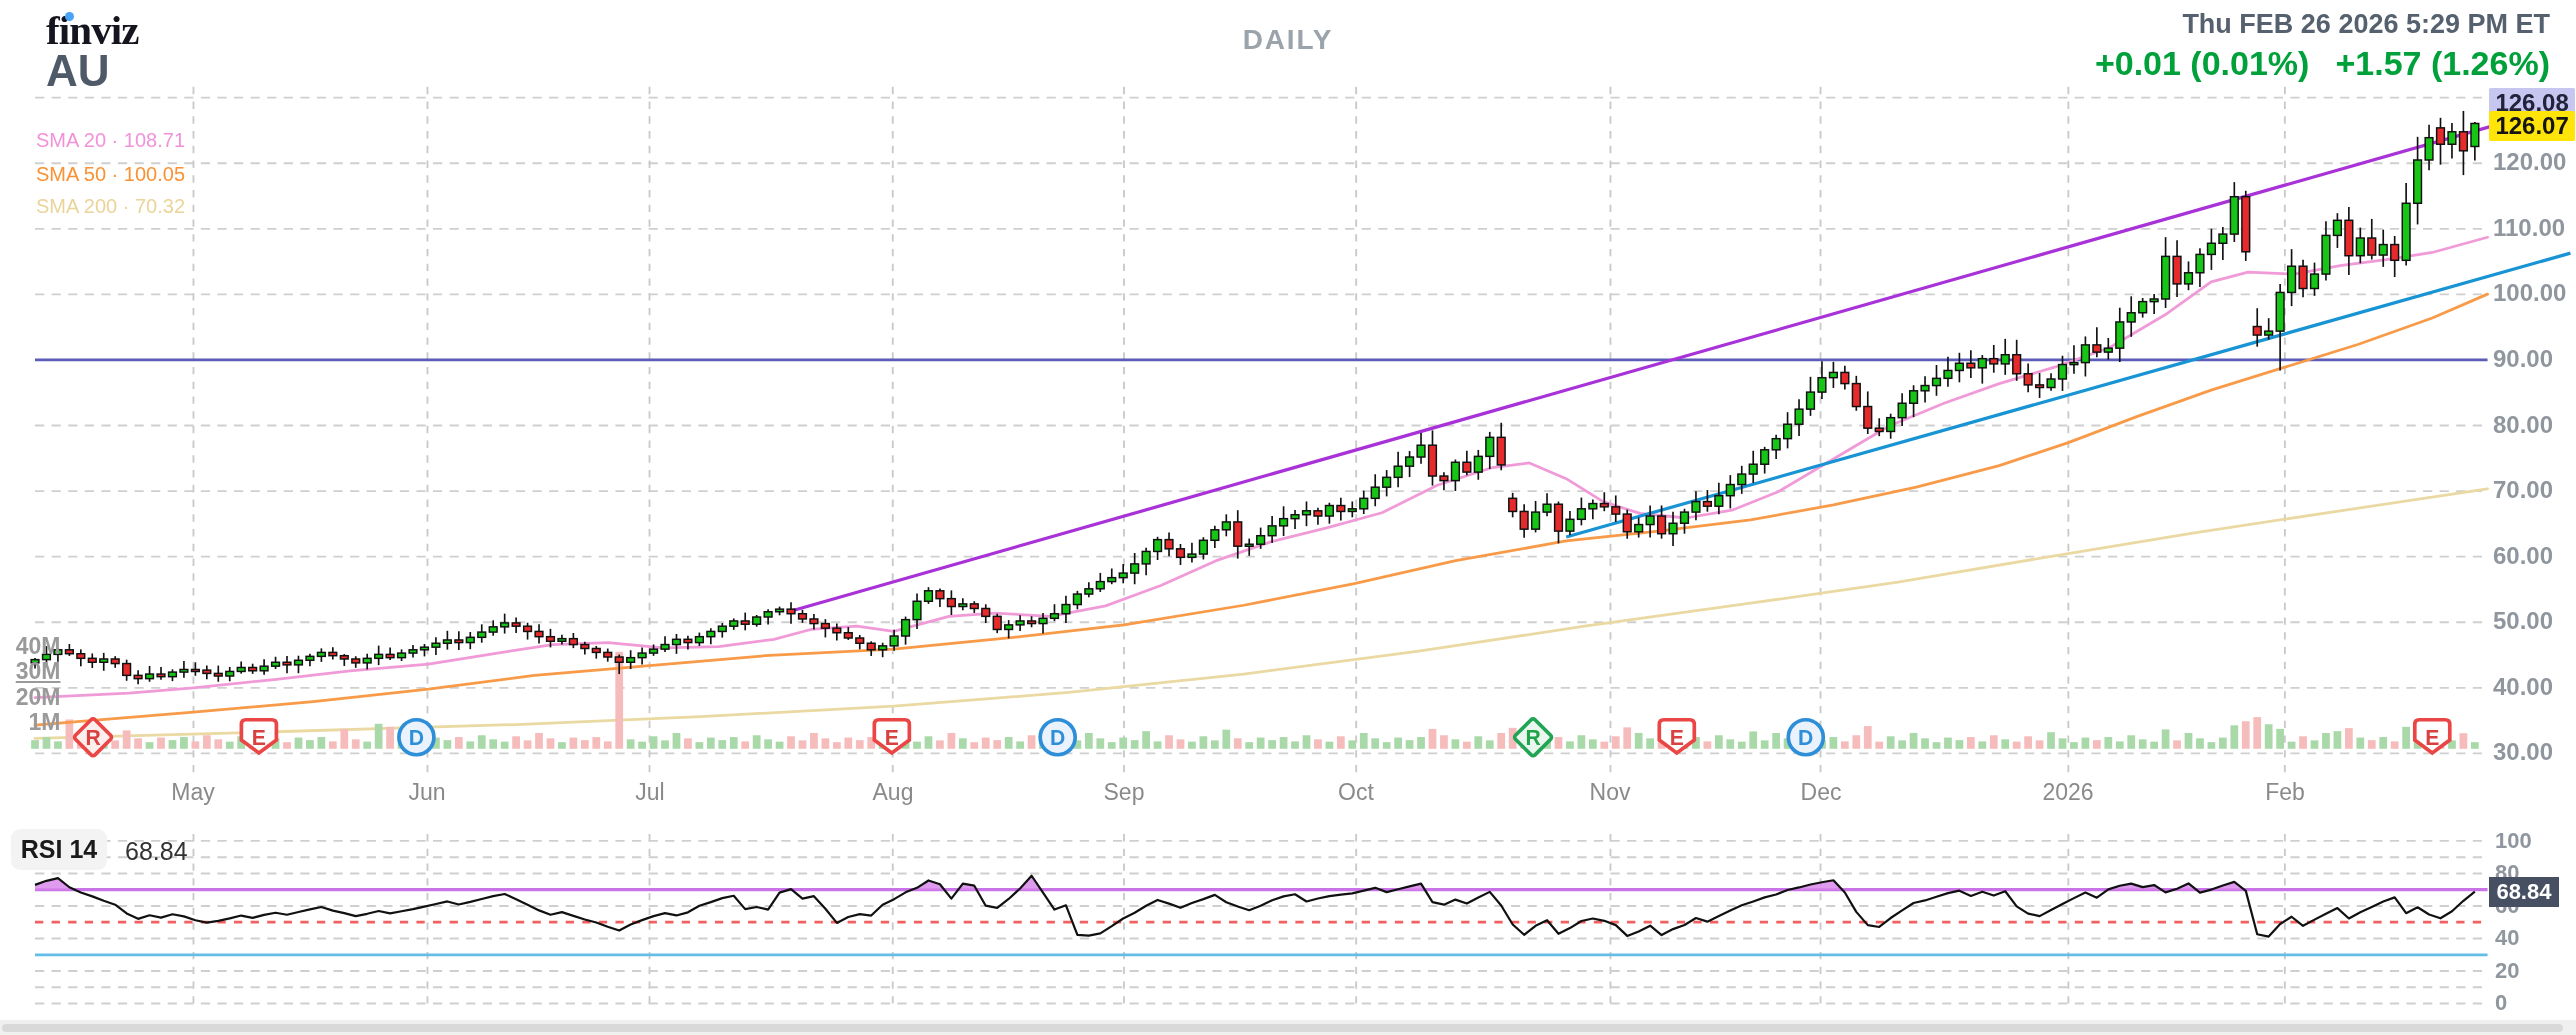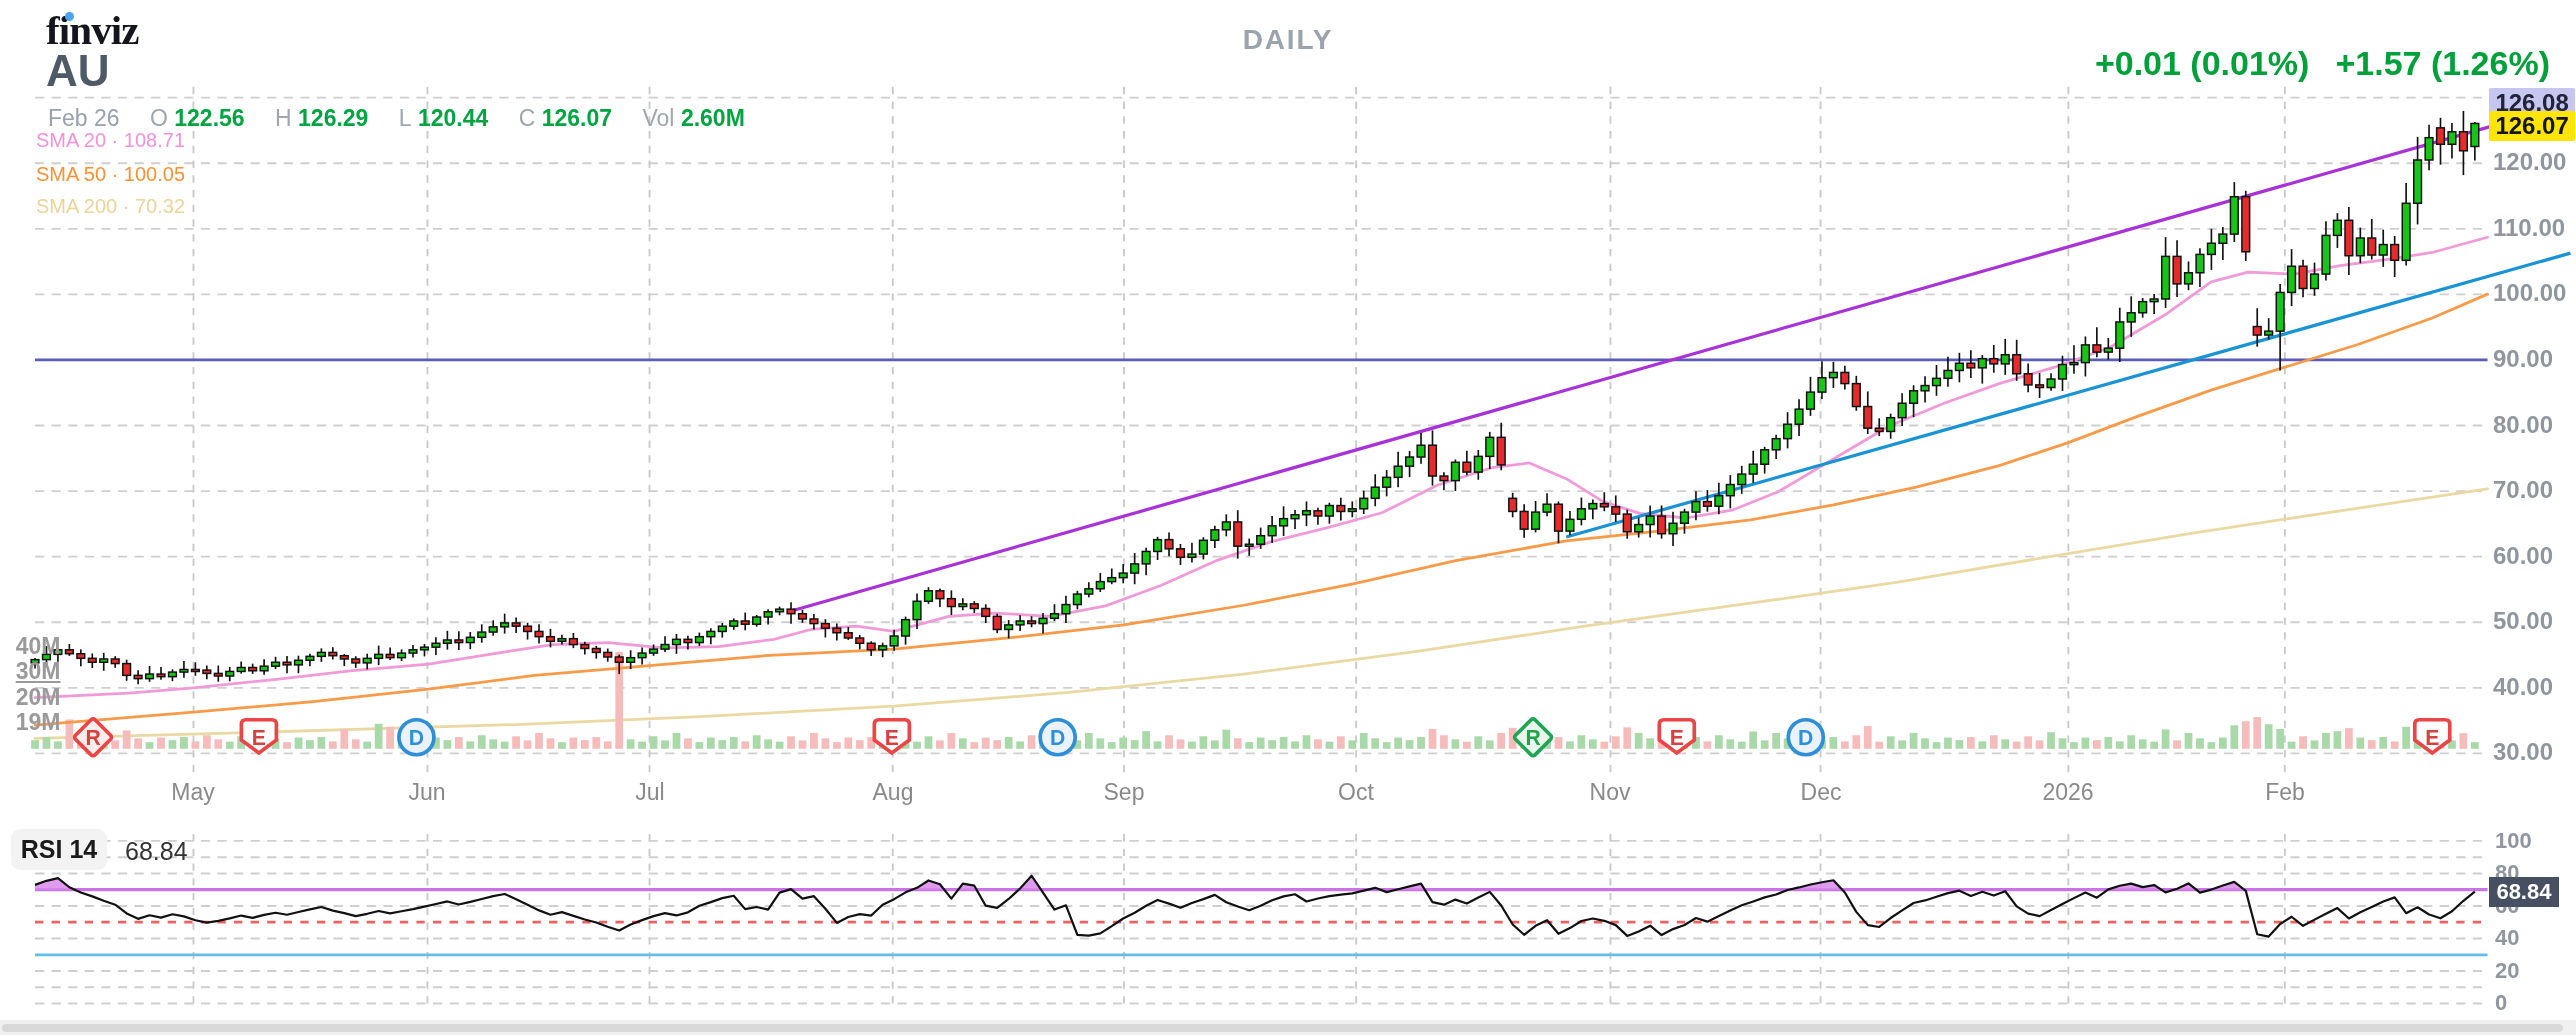--- a/index.html
+++ b/index.html
@@ -35,38 +35,26 @@
   .scroll-thumb{position:absolute;left:1.8px;top:1024px;width:2561px;height:8.3px;border-radius:4.6px;background:#d9d9d9;z-index:3;}
 </style>
 </head>
 <body>
 
 <div id="stage">
   <div class="logo">finviz</div>
   <div class="logo-dot"></div>
   <div class="ticker">AU</div>
   <div class="timeframe">DAILY</div>
+  <div class="dt">Thu FEB 26 2026 5:29 PM ET</div>
   <div class="chg">
     <span>+0.01 (0.01%)</span>
     <span>+1.57 (1.26%)</span>
   </div>
 
-  <div class="quote">
-    <span class="d">Feb 26</span>
-    <span class="k">O</span>
-    <span class="v">122.56</span>
-    <span class="k">H</span>
-    <span class="v">126.29</span>
-    <span class="k">L</span>
-    <span class="v">120.44</span>
-    <span class="k">C</span>
-    <span class="v">126.07</span>
-    <span class="k">Vol</span>
-    <span class="v">2.60M</span>
-  </div>
 
   <div class="sma-row" style="top:129px;color:#f292d8;">
     <span>SMA 20</span>
     <span>·</span>
     <span>108.71</span>
   </div>
   <div class="sma-row" style="top:163px;color:#fa9132;">
     <span>SMA 50</span>
     <span>·</span>
     <span>100.05</span>
@@ -824,21 +812,21 @@
       <div class="lbl ptick" style="top: 345px;">90.00</div>
       <div class="lbl ptick" style="top: 411px;">80.00</div>
       <div class="lbl ptick" style="top: 476px;">70.00</div>
       <div class="lbl ptick" style="top: 542px;">60.00</div>
       <div class="lbl ptick" style="top: 607px;">50.00</div>
       <div class="lbl ptick" style="top: 673px;">40.00</div>
       <div class="lbl ptick" style="top: 738px;">30.00</div>
       <div class="lbl vtick" style="top: 633px;">40M</div>
       <div class="lbl vtick" style="top: 658px; text-decoration: underline;">30M</div>
       <div class="lbl vtick" style="top: 684px;">20M</div>
-      <div class="lbl vtick" style="top: 709px;">19M</div>
+      <div class="lbl vtick" style="top: 709px;">1M</div>
       <div class="lbl month" style="left: 193px;">May</div>
       <div class="lbl month" style="left: 427px;">Jun</div>
       <div class="lbl month" style="left: 650px;">Jul</div>
       <div class="lbl month" style="left: 893px;">Aug</div>
       <div class="lbl month" style="left: 1124px;">Sep</div>
       <div class="lbl month" style="left: 1356px;">Oct</div>
       <div class="lbl month" style="left: 1610px;">Nov</div>
       <div class="lbl month" style="left: 1821px;">Dec</div>
       <div class="lbl month" style="left: 2068px;">2026</div>
       <div class="lbl month" style="left: 2285px;">Feb</div>

